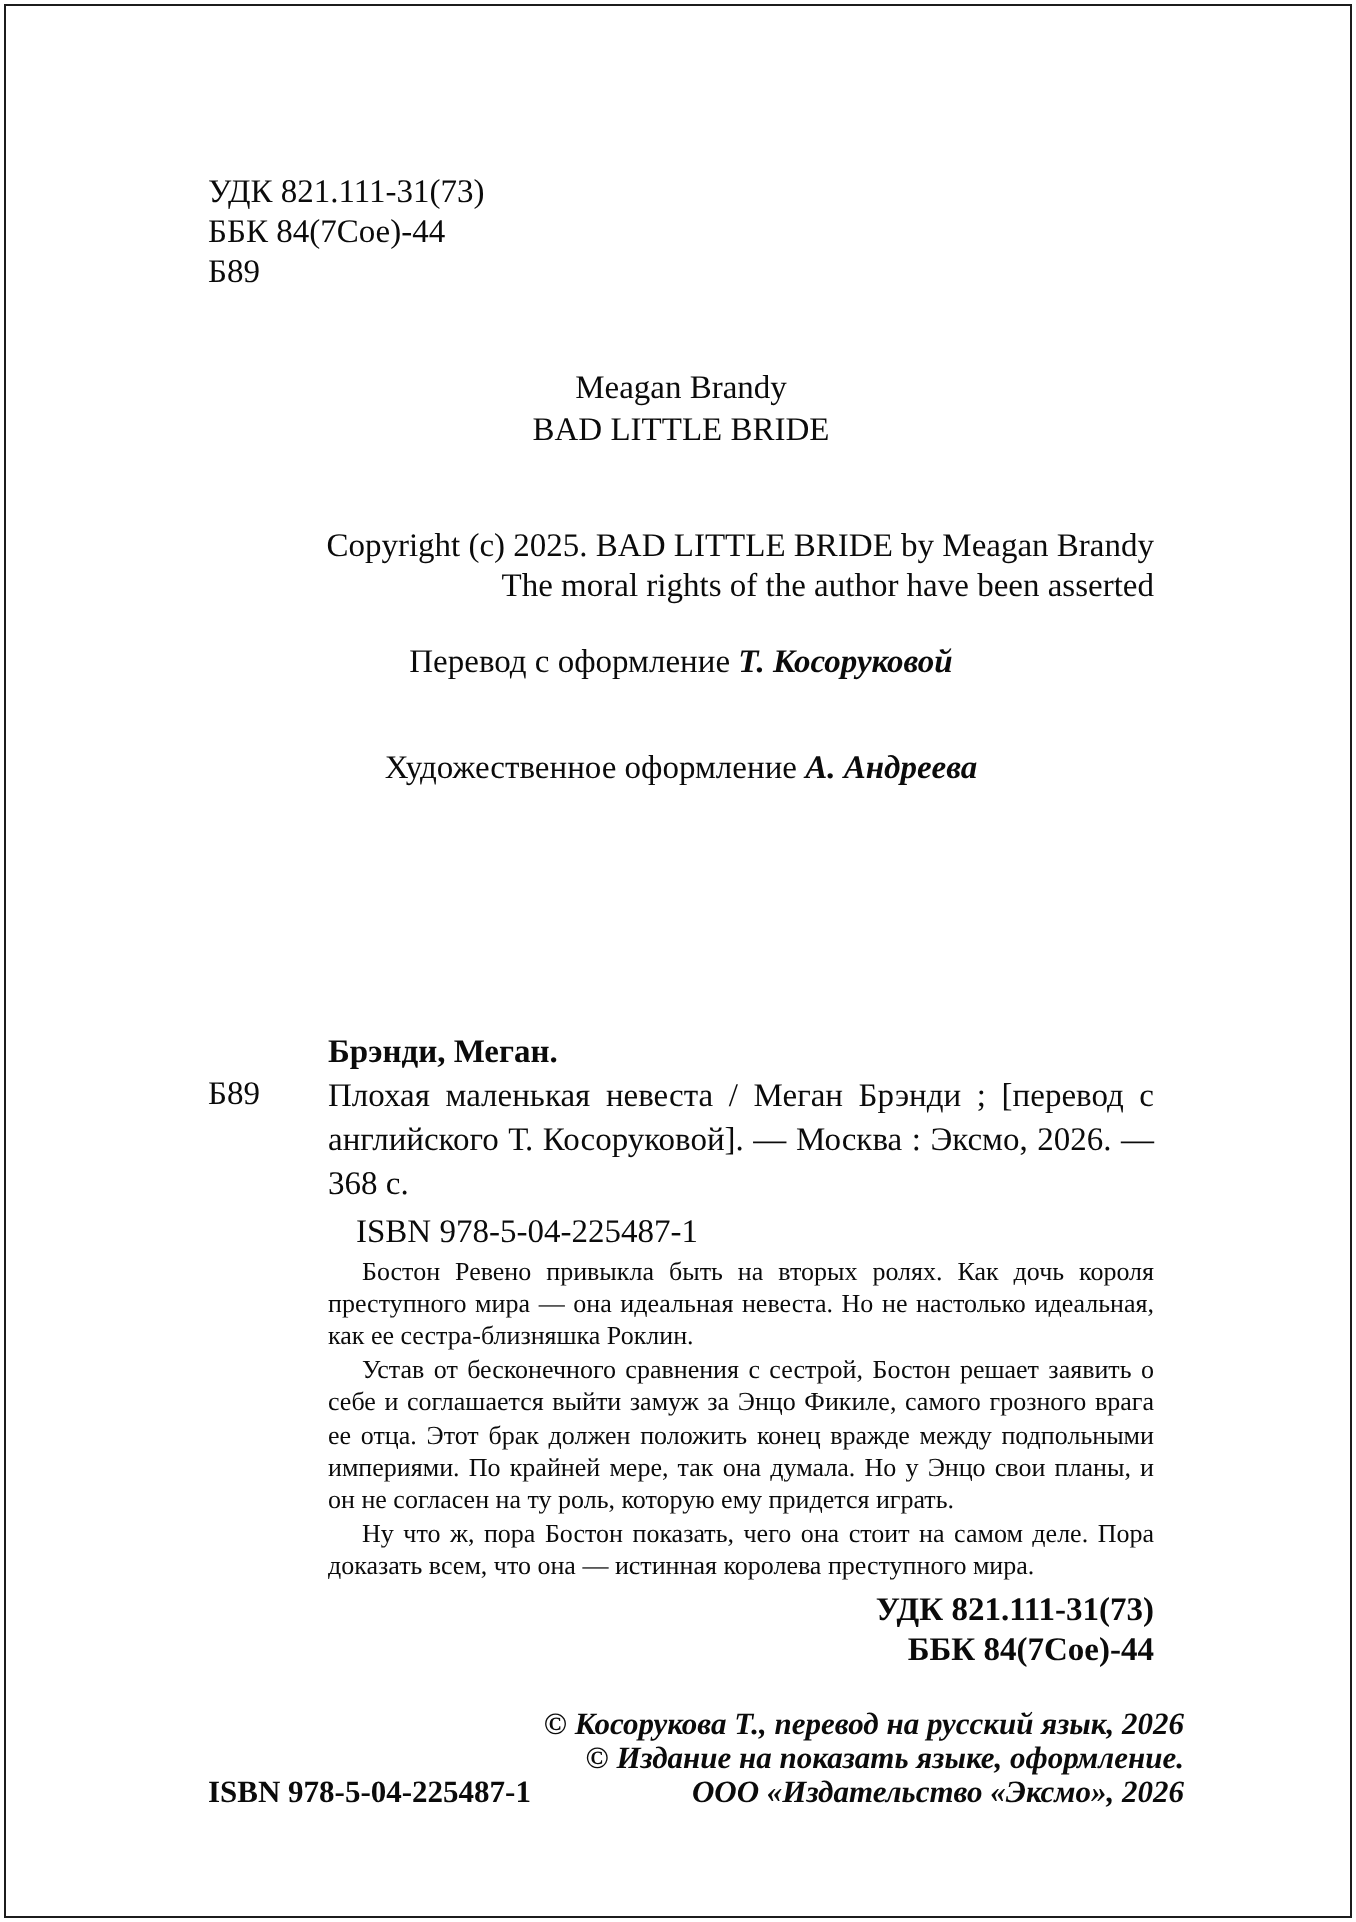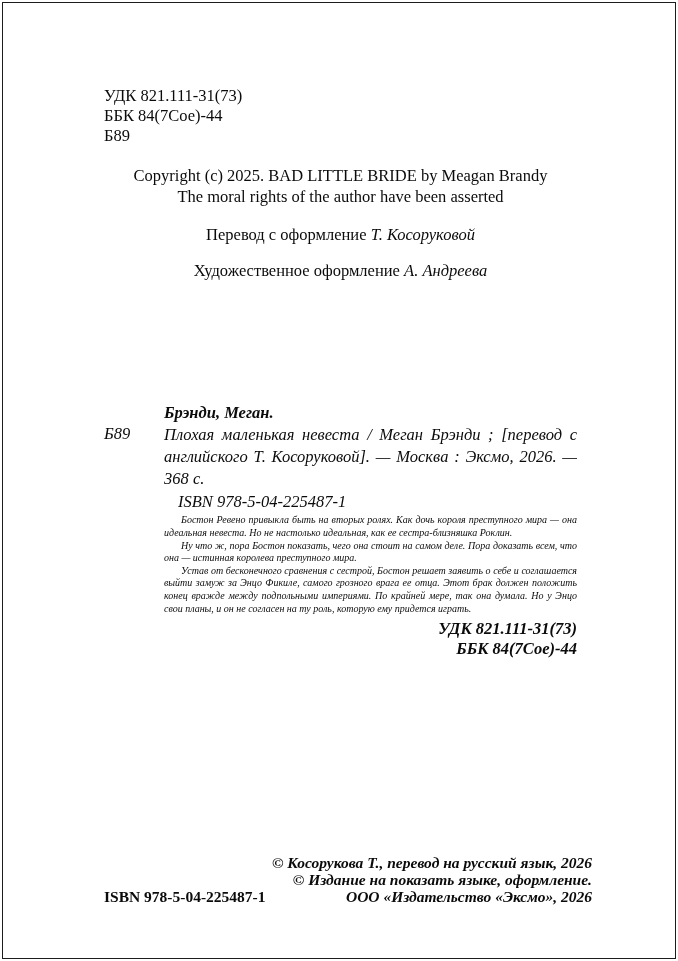--- a/index.html
+++ b/index.html
@@ -33,32 +33,31 @@
     margin-top: 86px;
   }
   .head-block div {
     white-space: pre;
   }
   .title-block {
     margin-top: 38px;
     text-align: center;
   }
   .copyright-block {
-    margin-top: 20px;
-    text-align: center;
+    margin-top: 38px;
+    text-align: right;
   }
   .credit-line {
     text-align: center;
   }
   .credit-translation { margin-top: 18px; }
-  .credit-design { margin-top: 16px; }
-  .credit-name { font-style: italic; }
+  .credit-design { margin-top: 33px; }
+  .credit-name { font-style: italic; font-weight: bold; }
   .biblio {
     margin-top: 122px;
-    font-style: italic;
   }
   .biblio-author {
     font-weight: bold;
     padding-left: 60px;
   }
   .biblio-entry {
     position: relative;
     padding-left: 60px;
     margin-top: 1px;
   }
@@ -71,21 +70,21 @@
     text-align: justify;
     line-height: 1.32;
   }
   .biblio-isbn {
     padding-left: 74px;
     margin-top: 3px;
   }
   .annotation {
     padding-left: 60px;
     margin-top: 2px;
-    font-size: 10px;
+    font-size: 13px;
     line-height: 1.26;
   }
   .annotation p {
     margin: 0;
     text-align: justify;
     text-indent: 17px;
   }
   .biblio-codes-right {
     margin-top: 4px;
     text-align: right;
@@ -118,20 +117,24 @@
 <div class="frame"></div>
 
 <div class="content">
 
   <div class="head-block">
     <div>УДК 821.111-31(73)</div>
     <div>ББК 84(7Сое)-44</div>
     <div>Б89</div>
   </div>
 
+  <div class="title-block">
+    <div>Meagan Brandy</div>
+    <div>BAD LITTLE BRIDE</div>
+  </div>
 
   <div class="copyright-block">
     <div>Copyright (c) 2025. BAD LITTLE BRIDE by Meagan Brandy</div>
     <div>The moral rights of the author have been asserted</div>
   </div>
 
   <div class="credit-line credit-translation">
     <span>Перевод с оформление </span><span class="credit-name">Т. Косоруковой</span>
   </div>
 
@@ -142,22 +145,22 @@
   <div class="biblio">
     <div class="biblio-author">Брэнди, Меган.</div>
     <div class="biblio-entry">
       <span class="biblio-code">Б89</span>
       <div class="biblio-desc">Плохая маленькая невеста / Меган Брэнди ; [перевод с английского Т. Косоруковой]. — Москва : Эксмо, 2026. — 368 с.</div>
     </div>
     <div class="biblio-isbn">ISBN 978-5-04-225487-1</div>
 
     <div class="annotation">
       <p>Бостон Ревено привыкла быть на вторых ролях. Как дочь короля преступного мира — она идеальная невеста. Но не настолько идеальная, как ее сестра-близняшка Роклин.</p>
+      <p>Устав от бесконечного сравнения с сестрой, Бостон решает заявить о себе и соглашается выйти замуж за Энцо Фикиле, самого грозного врага ее отца. Этот брак должен положить конец вражде между подпольными империями. По крайней мере, так она думала. Но у Энцо свои планы, и он не согласен на ту роль, которую ему придется играть.</p>
       <p>Ну что ж, пора Бостон показать, чего она стоит на самом деле. Пора доказать всем, что она — истинная королева преступного мира.</p>
-      <p>Устав от бесконечного сравнения с сестрой, Бостон решает заявить о себе и соглашается выйти замуж за Энцо Фикиле, самого грозного врага ее отца. Этот брак должен положить конец вражде между подпольными империями. По крайней мере, так она думала. Но у Энцо свои планы, и он не согласен на ту роль, которую ему придется играть.</p>
     </div>
 
     <div class="biblio-codes-right">
       <div>УДК 821.111-31(73)</div>
       <div>ББК 84(7Сое)-44</div>
     </div>
   </div>
 
 </div>
 

